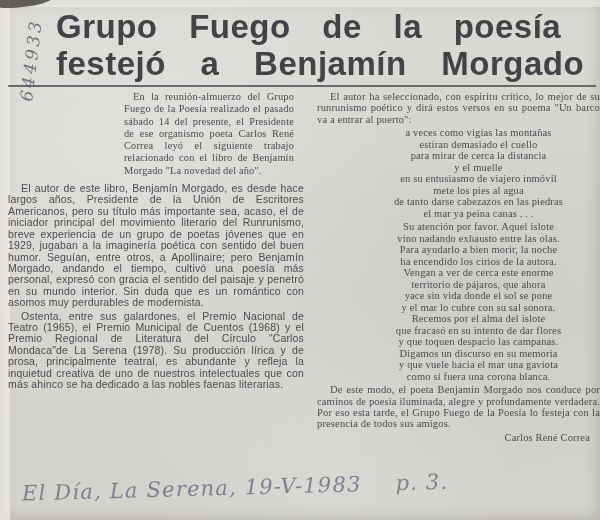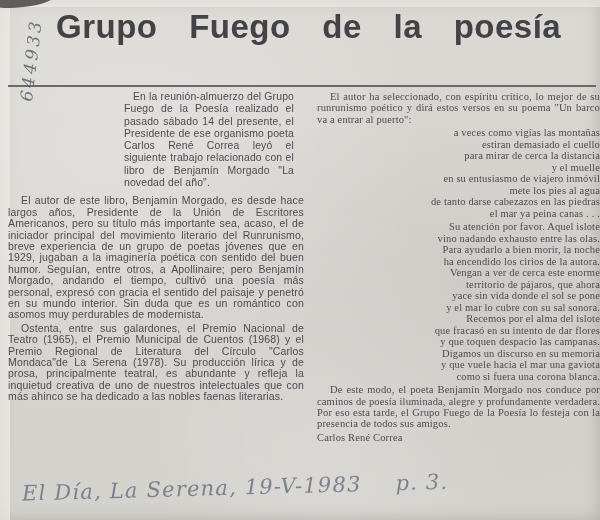--- a/index.html
+++ b/index.html
@@ -38,24 +38,24 @@
     background:#57555a;opacity:.85;}
 
   .columns{position:absolute;left:8px;top:91px;width:592px;display:flex;gap:13px;}
   .col-left{width:296px;}
   .col-right{width:283px;font-family:Liberation Serif, serif;}
 
   .body-text{font-size:10.5px;line-height:11.4px;text-align:justify;
     letter-spacing:.15px;color:#4b4b52;}
   p.para{margin:0 0 2px 0;text-indent:13px;}
   .intro{margin:0 0 6px 116px;width:170px;font-size:10.4px;line-height:12.3px;
-    text-align:justify;text-indent:9px;}
-  .poem{white-space:pre-line;margin:1px 0 2px 40px;text-align:right;
+    text-align:justify;text-indent:9px;font-family:Liberation Serif, serif;}
+  .poem{white-space:pre-line;margin:1px 0 2px 40px;text-align:center;
     line-height:11.5px;text-indent:0;}
-  .signature{margin:1px 10px 0 0;font-size:10.5px;}
+  .signature{text-align:right;margin:1px 10px 0 0;font-size:10.5px;}
 
   .handwritten-citation{
     position:absolute;left:22px;top:476px;width:400px;
     font-family:"DejaVu Serif",serif;font-style:italic;
     font-size:21px;letter-spacing:1.2px;color:#7b828e;
     transform:rotate(-1.6deg);white-space:nowrap;
   }
   .handwritten-citation .page-num{margin-left:26px;}
 </style>
 </head>
@@ -64,20 +64,21 @@
 <div class="page">
 
   <div class="edge-left"></div>
   <div class="edge-top"></div>
   <div class="smudge"></div>
 
   <div class="archive-number">644933</div>
 
   <div class="title-block">
     <div class="title-line l1">Grupo Fuego de la poesía</div>
+    <div class="title-line l2">festejó a Benjamín Morgado</div>
   </div>
   <div class="title-divider"></div>
 
   <div class="columns">
 
     <div class="col-left body-text">
       <p class="intro">En la reunión-almuerzo del Grupo Fuego de la Poesía realizado el pasado sábado 14 del presente, el Presidente de ese organismo poeta Carlos René Correa leyó el siguiente trabajo relacionado con el libro de Benjamín Morgado "La novedad del año".</p>
       <p class="para">El autor de este libro, Benjamín Morgado, es desde hace largos años, Presidente de la Unión de Escritores Americanos, pero su título más importante sea, acaso, el de iniciador principal del movimiento literario del Runrunismo, breve experiencia de un grupo de poetas jóvenes que en 1929, jugaban a la imaginería poética con sentido del buen humor. Seguían, entre otros, a Apollinaire; pero Benjamín Morgado, andando el tiempo, cultivó una poesía más personal, expresó con gracia el sentido del paisaje y penetró en su mundo interior. Sin duda que es un romántico con asomos muy perdurables de modernista.</p>
       <p class="para">Ostenta, entre sus galardones, el Premio Nacional de Teatro (1965), el Premio Municipal de Cuentos (1968) y el Premio Regional de Literatura del Círculo "Carlos Mondaca"de La Serena (1978). Su producción lírica y de prosa, principalmente teatral, es abundante y refleja la inquietud creativa de uno de nuestros intelectuales que con más ahinco se ha dedicado a las nobles faenas literarias.</p>
     </div>

